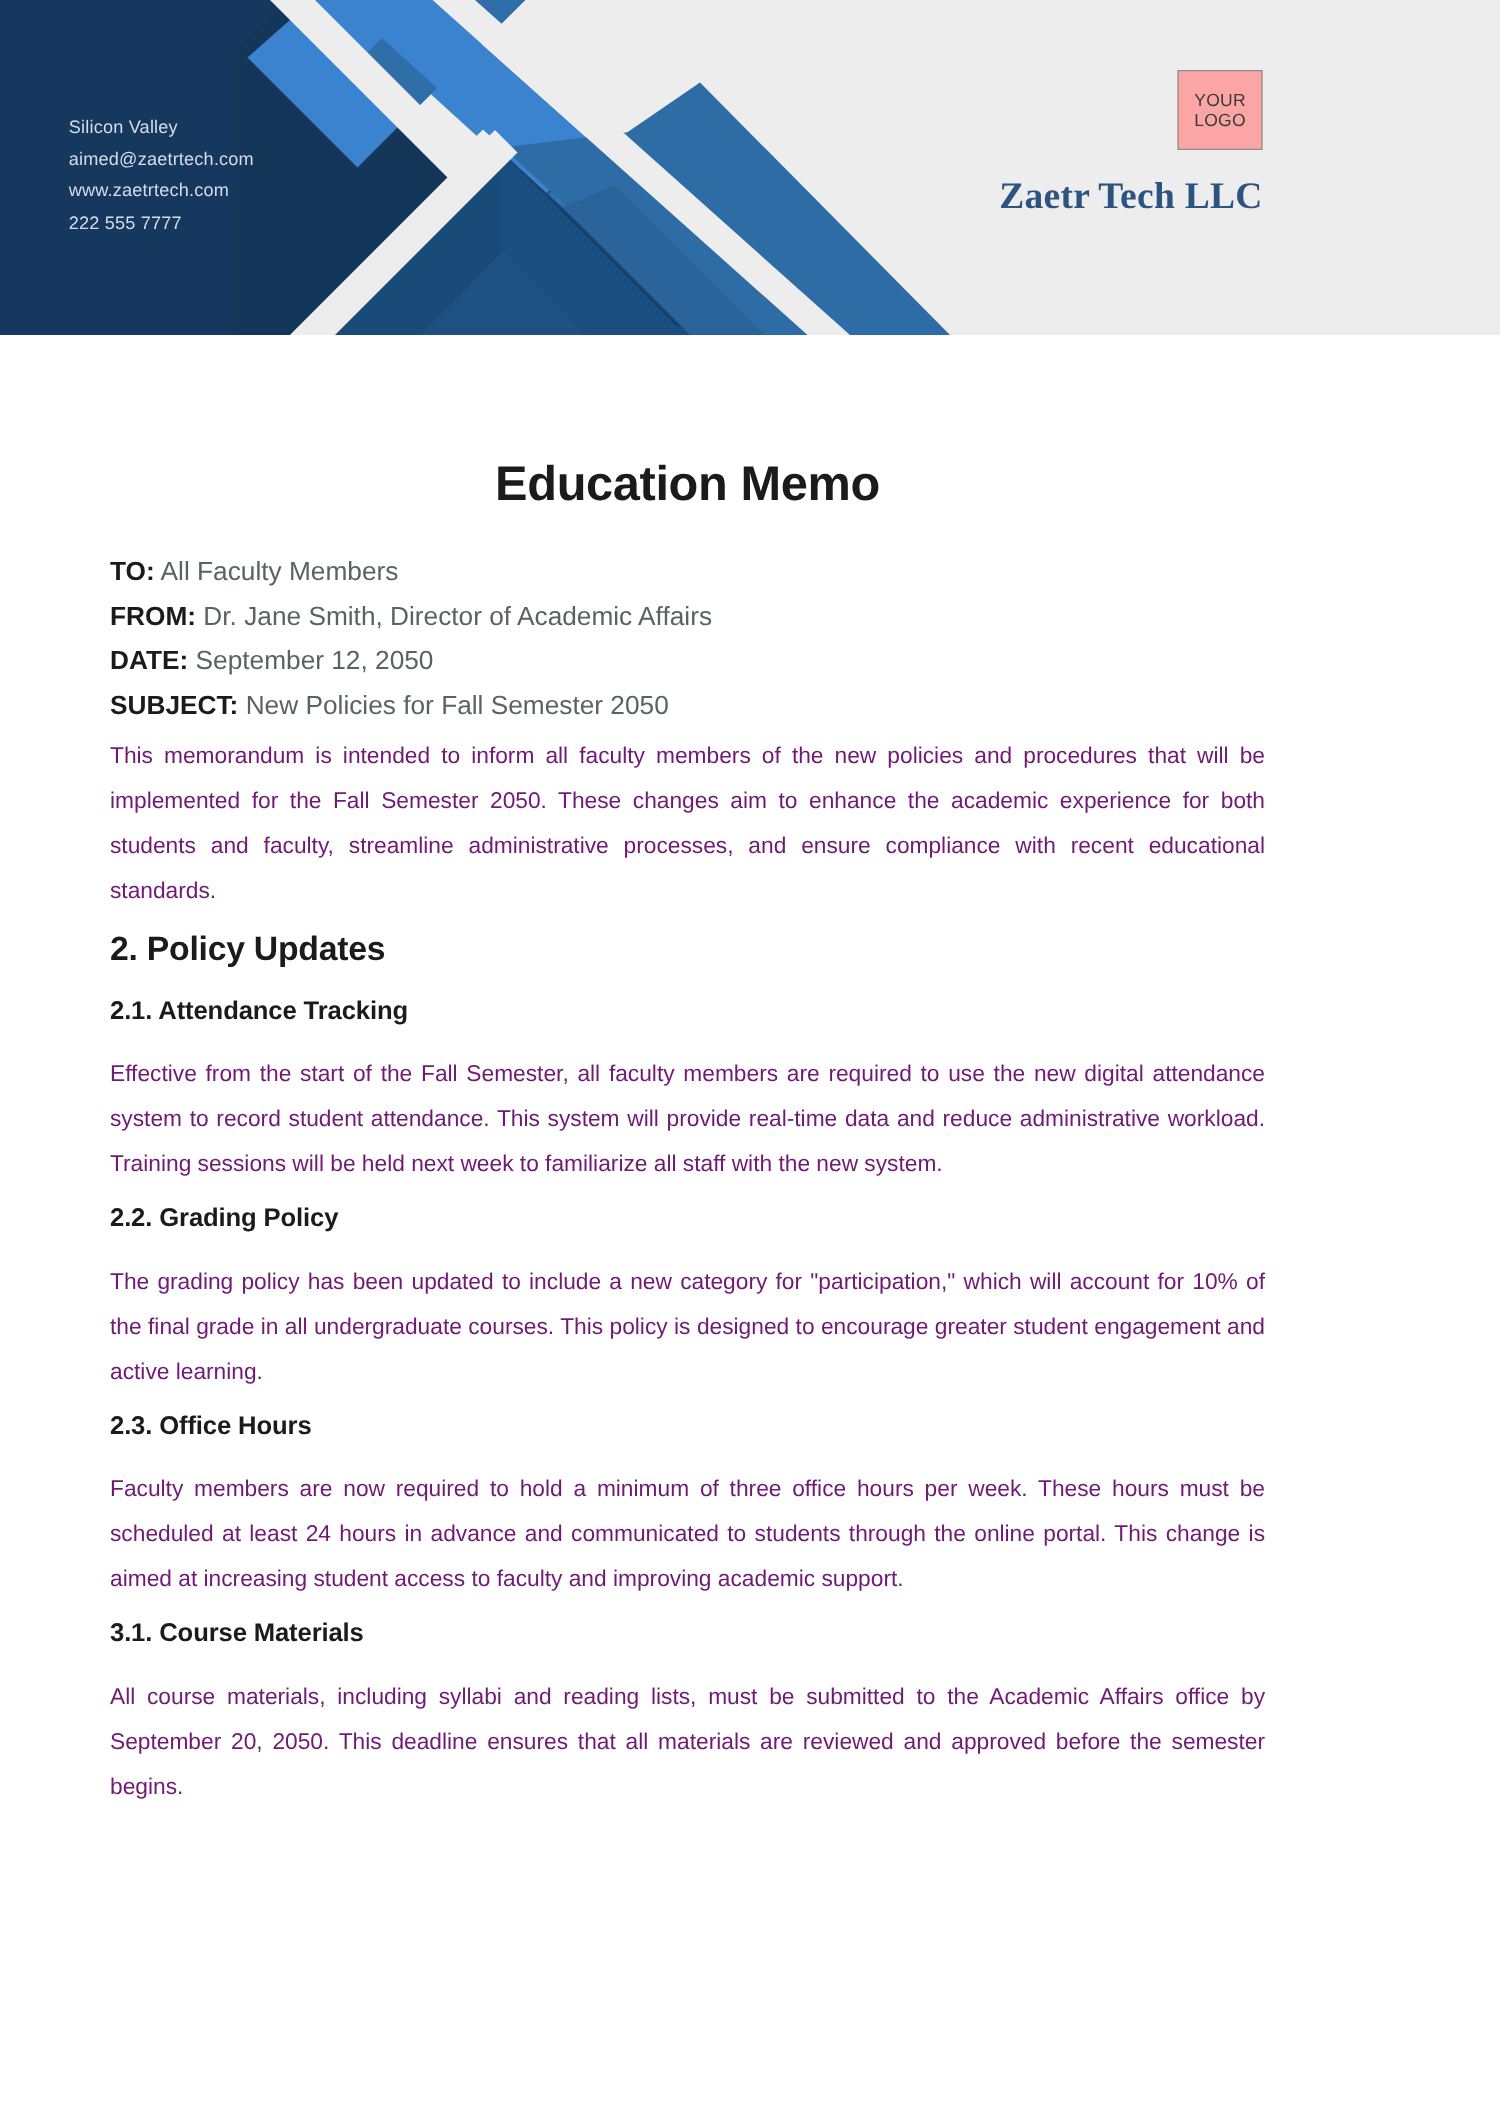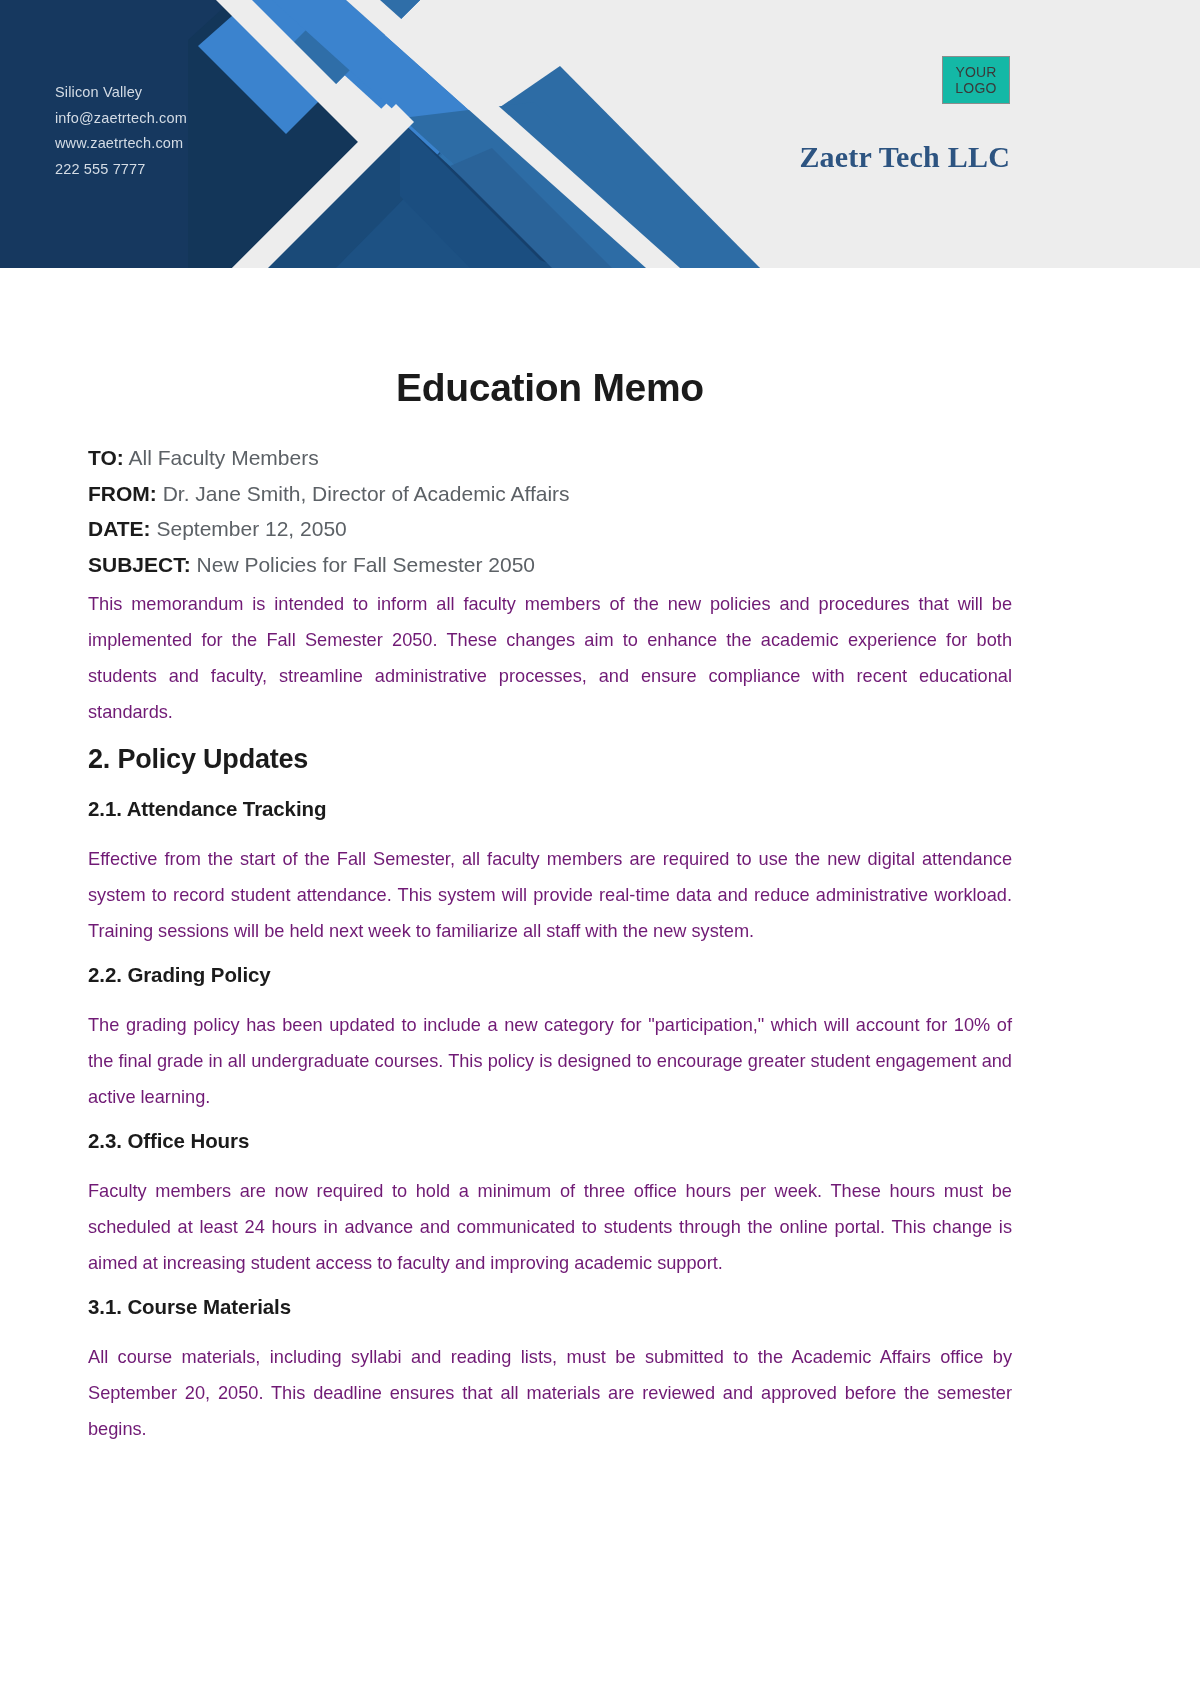--- a/index.html
+++ b/index.html
@@ -29,42 +29,42 @@
   .header-art {
     position:absolute;
     inset:0;
     width:1200px;
     height:268px;
     display:block;
   }
   .contact {
     position:absolute;
     left:55px;
-    top:80px;
+    top:90px;
     z-index:5;
     color:#d4dce5;
     font-size:14.5px;
     line-height:25.5px;
     letter-spacing:0.15px;
     white-space:nowrap;
   }
   .contact div { display:block; }
 
   
   .logo-wrap {
     position:absolute;
     right:190px;
     top:56px;
     z-index:6;
   }
   .logo-box {
     width:68px;
-    height:48px;
+    height:64px;
     border:1px solid #8d8d8d;
-    background:#14b8a6;
+    background:#fca5a5;
     display:flex;
     flex-direction:column;
     align-items:center;
     justify-content:center;
     line-height:16px;
   }
   .logo-box span {
     display:block;
     font-size:14px;
     font-weight:400;
@@ -208,21 +208,21 @@
 
         <path d="M216,0 L252,0 L392,140 L374,158 Z" fill="#ededed"></path>
         <path d="M346,0 L380,0 L680,268 L646,268 Z" fill="#ededed"></path>
         <path d="M232,268 L396,104 L414,122 L268,268 Z" fill="#ededed"></path>
         <path d="M402,104 L420,122 L566,268 L530,268 Z" fill="#ededed" opacity="0"></path>
       </g>
     </svg>
 
     <div class="contact">
       <div>Silicon Valley</div>
-      <div>info@zaetrtech.com</div>
+      <div>aimed@zaetrtech.com</div>
       <div>www.zaetrtech.com</div>
       <div>222 555 7777</div>
     </div>
 
     <div class="logo-wrap">
       <div class="logo-box">
         <span>YOUR</span>
         <span>LOGO</span>
       </div>
     </div>

